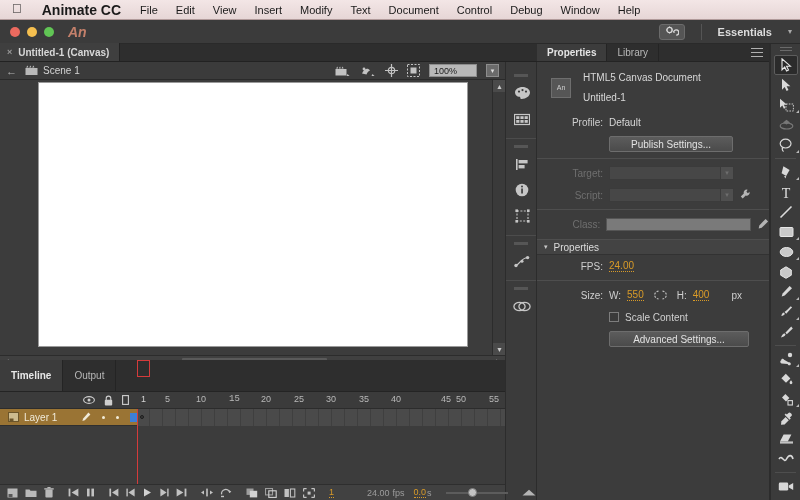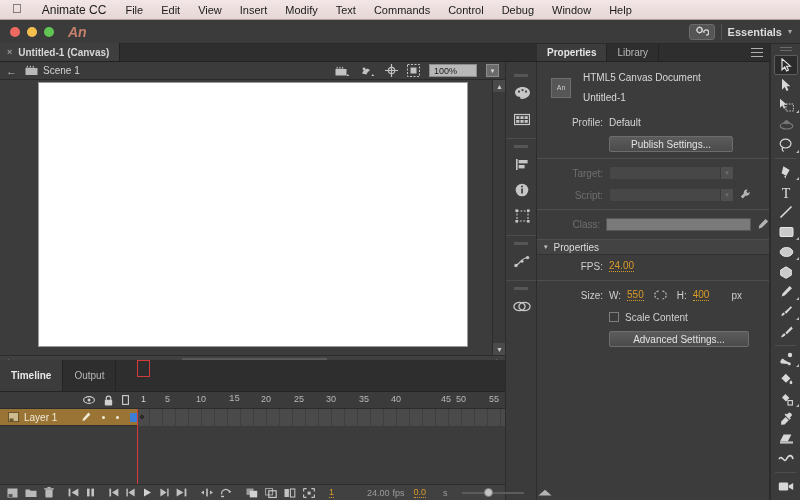--- a/index.html
+++ b/index.html
@@ -13,34 +13,34 @@
 
   
   .macbar {
     position: absolute; left:0; top:0; width:800px; height:20px;
     background: linear-gradient(#f3e6e6, #e6d6d6);
     border-bottom: 1px solid #b09a9a;
     display: flex; align-items: center; gap: 0px; padding-left: 8px;
     color:#1a1a1a; font-size: 11px;
   }
   .apple-logo { font-size: 13px; padding: 0 10px 2px 4px; color:#1a1a1a; }
-  .mac-app-name { font-weight: normal; padding: 0 10px; font-size: 12px; }
+  .mac-app-name { font-weight: bold; padding: 0 10px; font-size: 14px; }
   .mac-menu-item { padding: 0 9px; font-size: 11px; }
 
   
   .titlebar {
     position: absolute; left:0; top:20px; width:800px; height:24px;
     background: #3b3b3b; border-bottom: 1px solid #2a2a2a;
     display: flex; align-items: center;
   }
   .traffic { display:flex; gap:7px; padding-left:10px; align-items:center;}
   .dot { width:10px; height:10px; border-radius:50%; }
   .dot.red{background:#ec6a5f;} .dot.yellow{background:#f5bf4f;} .dot.green{background:#61c555;}
   .an-logo { margin-left: 14px; color:#c4806b; font-size:14px; font-weight:bold; font-style:italic;}
-  .title-right { margin-left:auto; display:flex; align-items:center; gap:6px; padding-right:8px;}
+  .title-right { margin-left:auto; display:flex; align-items:center; gap:16px; padding-right:8px;}
   .sync-btn {
     width:26px; height:16px; background:#555; border:1px solid #6b6b6b; border-radius:3px;
     display:flex; align-items:center; justify-content:center; font-size:9px; color:#d8d8d8;
   }
   .divider-v { width:1px; height:16px; background:#555; }
   .workspace { font-size:11px; font-weight:bold; color:#ddd; }
   .caret { font-size:8px; color:#aaa; }
 
   
   .tabrow {
@@ -221,21 +221,21 @@
 
   <div class="macbar">
     <span class="apple-logo"></span>
     <span class="mac-app-name">Animate CC</span>
     <span class="mac-menu-item">File</span>
     <span class="mac-menu-item">Edit</span>
     <span class="mac-menu-item">View</span>
     <span class="mac-menu-item">Insert</span>
     <span class="mac-menu-item">Modify</span>
     <span class="mac-menu-item">Text</span>
-    <span class="mac-menu-item">Commands</span>
+    <span class="mac-menu-item">Document</span>
     <span class="mac-menu-item">Control</span>
     <span class="mac-menu-item">Debug</span>
     <span class="mac-menu-item">Window</span>
     <span class="mac-menu-item">Help</span>
   </div>
 
   <div class="titlebar">
     <div class="traffic">
       <span class="dot red"></span>
       <span class="dot yellow"></span>
@@ -811,21 +811,21 @@
         </span>
       </span>
       <span class="foot-sep"></span>
       <span class="foot-group">
         <span class="foot-num">1</span>
       </span>
       <span class="foot-group" style="gap:3px;padding-left:26px;">
         <span class="foot-txt">24.00</span>
         <span class="foot-txt">fps</span>
       </span>
-      <span class="foot-group" style="gap:17px;padding-left:2px;text-align:right;">
+      <span class="foot-group" style="gap:1px;padding-left:2px;text-align:right;">
         <span class="foot-num">0.0</span>
         <span class="foot-txt">s</span>
       </span>
       <span class="foot-group">
         <span class="onion-track">
           <span class="onion-knob"></span>
         </span>
       </span>
       <span class="foot-group" style="margin-left:auto;padding-right:4px;">
         <span>

